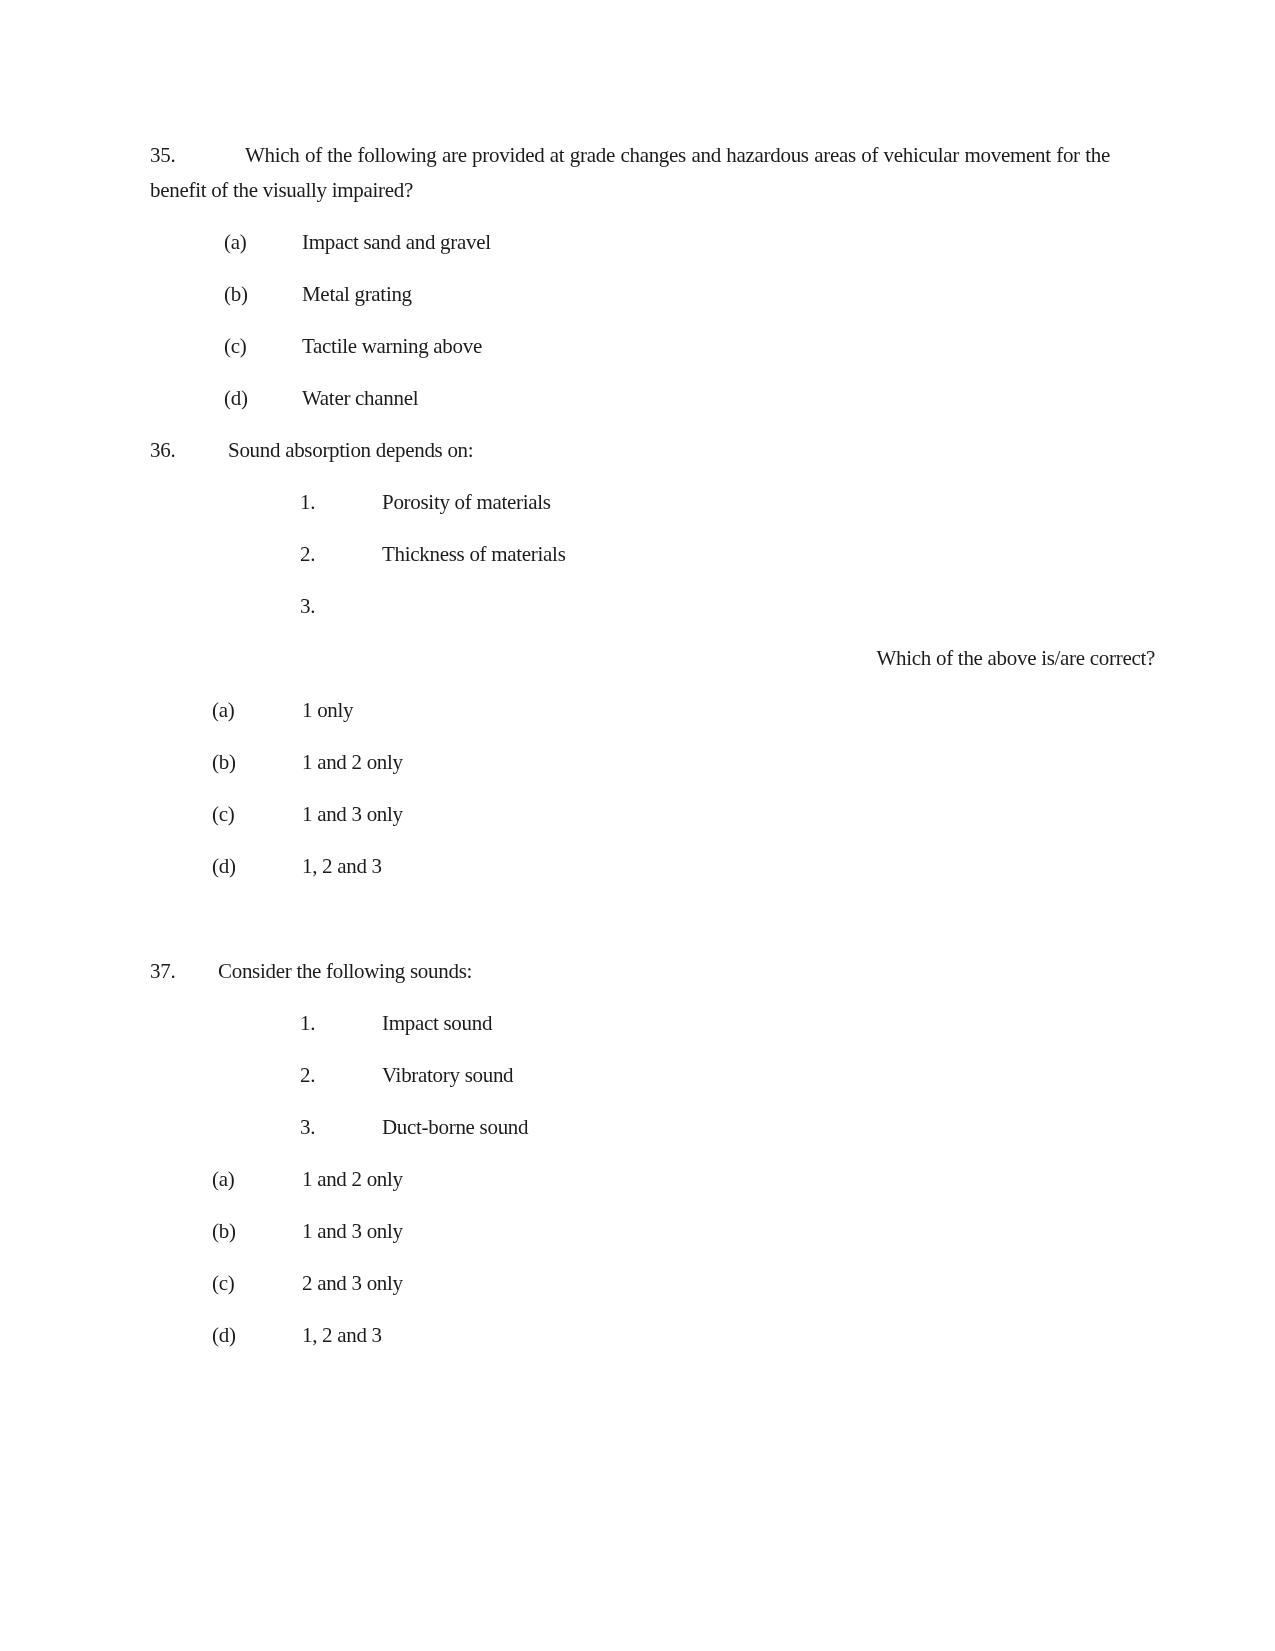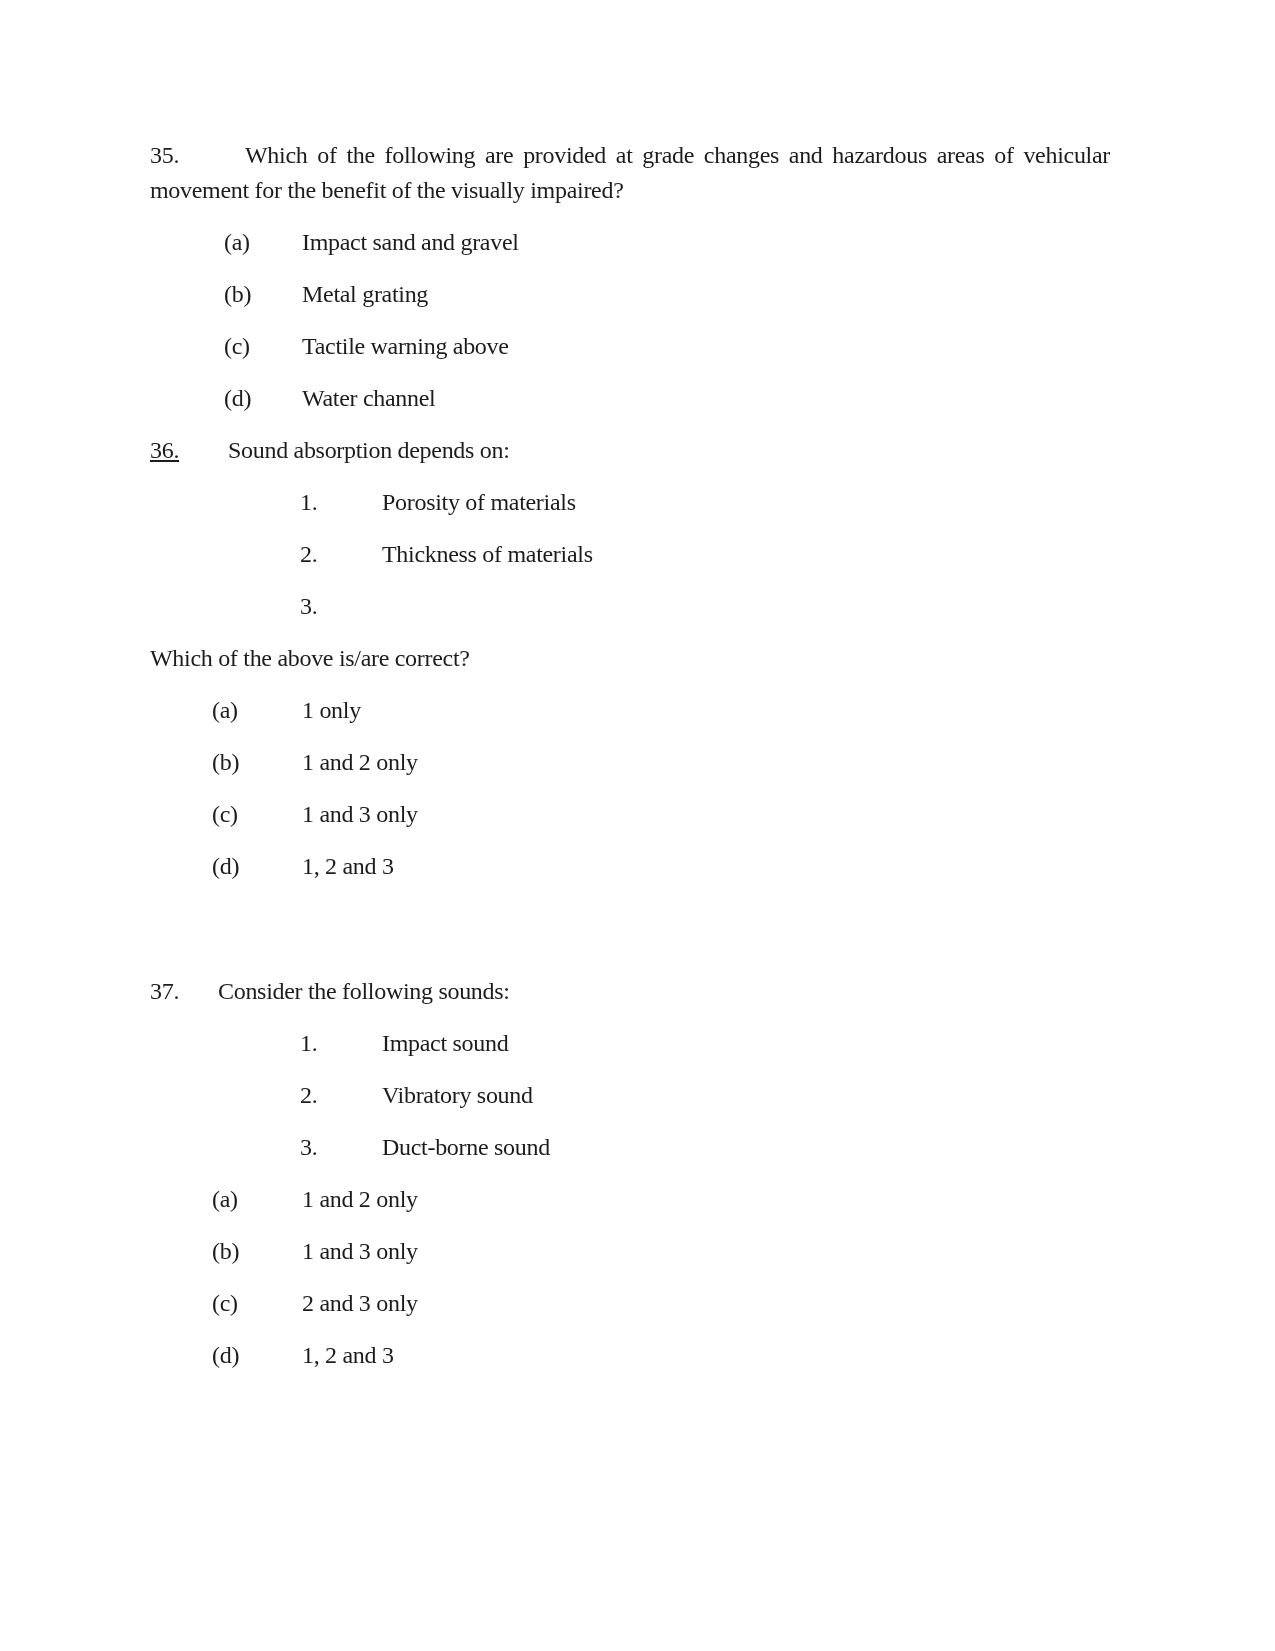--- a/index.html
+++ b/index.html
@@ -4,53 +4,54 @@
 <style>
   html, body { margin: 0; padding: 0; background: #ffffff; }
   .page {
     position: relative;
     width: 1275px;
     height: 1651px;
     background: #ffffff;
     box-sizing: border-box;
     padding: 138px 120px 0 150px;
     font-family: "Liberation Serif", "DejaVu Serif", serif;
-    font-size: 24px;
+    font-size: 21px;
     color: #1c1c1c;
     letter-spacing: -0.3px;
   }
   .question {
     width: 960px;
     margin: 0 0 17px 0;
     line-height: 35px;
     text-align: justify;
   }
   .qnum { display: inline-block; vertical-align: baseline; }
   .n95 { width: 95px; }
-  .n78 { width: 78px; text-decoration: underline; }
+  .n78 { width: 78px; }
   .n68 { width: 68px; }
   .opt {
     display: flex;
     margin: 0 0 17px 62px;
     line-height: 35px;
   }
   .opt .olabel { width: 90px; flex: none; }
   .opt.q35 { margin-left: 74px; }
   .opt.q35 .olabel { width: 78px; }
   .sub {
     display: flex;
     margin: 0 0 17px 150px;
     line-height: 35px;
   }
   .sub .slabel { width: 82px; flex: none; }
   .followup {
     margin: 0 0 17px 0;
     line-height: 35px;
+    text-align: right;
   }
-  .space-before { margin-top: 90px; }
+  .space-before { margin-top: 70px; }
 </style>
 </head>
 <body>
 
 <div class="page">
 
   <p class="question"><span class="qnum n95">35.</span><span>Which of the following are provided at grade changes and hazardous areas of vehicular movement for the benefit of the visually impaired?</span></p>
 
   <div class="opt q35">
     <span class="olabel">(a)</span>

